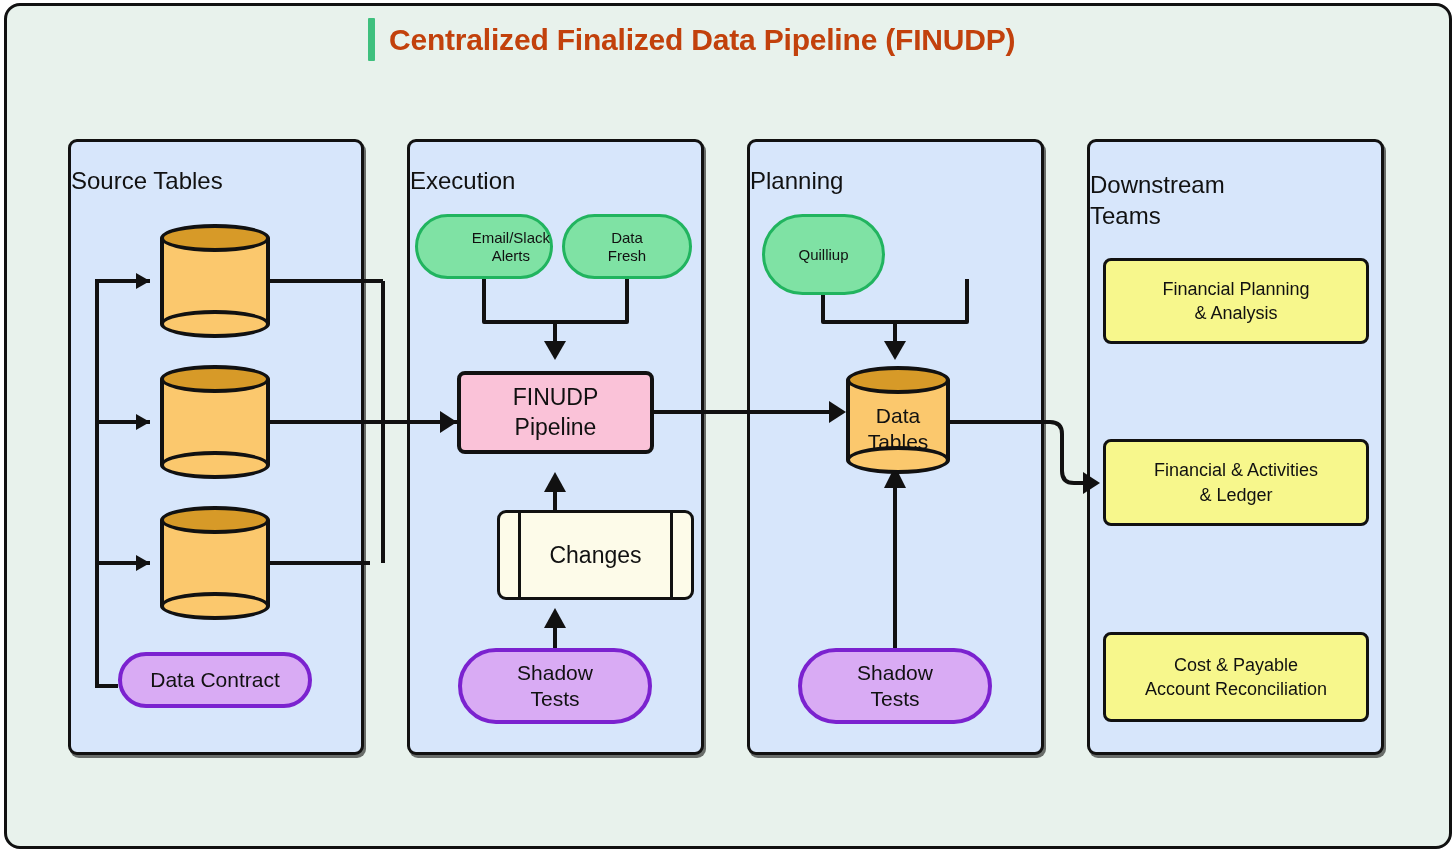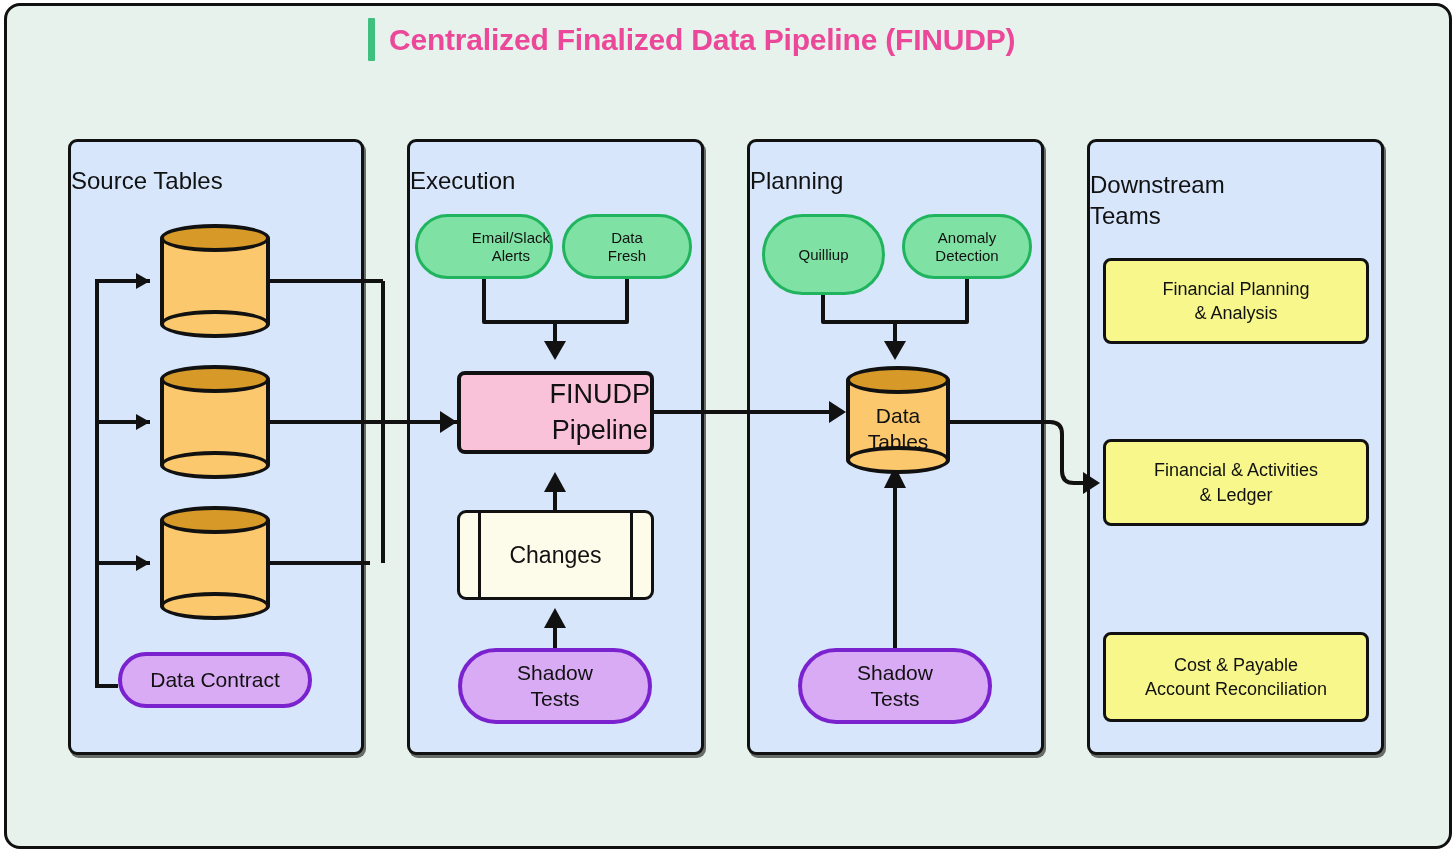--- a/index.html
+++ b/index.html
@@ -7,38 +7,38 @@
   #canvas{position:relative;width:1456px;height:856px;overflow:hidden;background:#ffffff;}
 
   .outer-frame{
     position:absolute;left:4px;top:3px;width:1448px;height:846px;
     background:#e8f2ec;border:3px solid #111111;border-radius:16px;
     box-sizing:border-box;
   }
 
   .title-wrap{position:absolute;left:368px;top:18px;display:flex;align-items:center;gap:14px;}
   .title-bar{width:7px;height:43px;background:#3fc07e;border-radius:1px;}
-  .title-text{font-size:30px;font-weight:bold;color:#ec4899;letter-spacing:-0.2px;white-space:nowrap;}
+  .title-text{font-size:30px;font-weight:bold;color:#c2410c;letter-spacing:-0.2px;white-space:nowrap;}
 
   .panel{
     position:absolute;background:#d7e6fb;border:3px solid #111111;border-radius:9px;
     box-sizing:border-box;box-shadow:2px 3px 0 rgba(0,0,0,0.55);
   }
   .panel-title{
     position:absolute;left:0;right:0;font-size:24px;color:#111111;line-height:1.28;
   }
 
   .node{position:absolute;box-sizing:border-box;display:flex;align-items:center;justify-content:center;
         text-align:center;color:#111111;}
 
   .pill-green{background:#7fe2a4;border:3px solid #21b45f;border-radius:999px;font-size:15px;line-height:1.2;}
   .pill-purple{background:#d9abf4;border:4px solid #7b22cf;border-radius:999px;font-size:21px;line-height:1.25;}
-  .box-pink{background:#fac2d8;border:4px solid #111111;border-radius:8px;font-size:27px;line-height:1.3;justify-content:flex-end;}
+  .box-pink{background:#fac2d8;border:4px solid #111111;border-radius:8px;font-size:23px;line-height:1.3;}
   .box-yellow{background:#f7f78c;border:3px solid #111111;border-radius:8px;font-size:18px;line-height:1.35;}
-  .box-sub{background:#fdfbe9;border:3px solid #111111;border-radius:9px;font-size:23px;}
+  .box-sub{background:#fdfbe9;border:3px solid #111111;border-radius:9px;font-size:23px;margin-left:40px;}
   .box-sub .bar{position:absolute;top:0;bottom:0;width:3px;background:#111111;}
   .box-sub .bar.l{left:18px;}
   .box-sub .bar.r{right:18px;}
 
   .cyl{position:absolute;}
   .cyl .body{position:absolute;left:0;right:0;top:14px;bottom:14px;background:#fbc86d;
     border-left:4px solid #111111;border-right:4px solid #111111;}
   .cyl .top{position:absolute;left:0;top:0;width:100%;height:28px;background:#d79a28;
     border:4px solid #111111;border-radius:50%;box-sizing:border-box;}
   .cyl .bottom{position:absolute;left:0;bottom:0;width:100%;height:28px;background:#fbc86d;
@@ -172,26 +172,20 @@
     <span>
       <span>Shadow</span><br>
       <span>Tests</span>
     </span>
   </div>
 
   <div class="node pill-green" style="left:762px;top:214px;width:123px;height:81px;">
     <span>Quilliup</span>
   </div>
 
-  <div class="node pill-green" style="left:902px;top:214px;width:130px;height:65px;">
-    <span>
-      <span>Anomaly</span><br>
-      <span>Detection</span>
-    </span>
-  </div>
 
   <div class="cyl" style="left:846px;top:366px;width:104px;height:108px;">
     <div class="body"></div>
     <div class="bottom"></div>
     <div class="mask"></div>
     <div class="top"></div>
     <div class="cyl-label" style="top:58%;">
       <span>Data</span><br>
       <span>Tables</span>
     </div>

